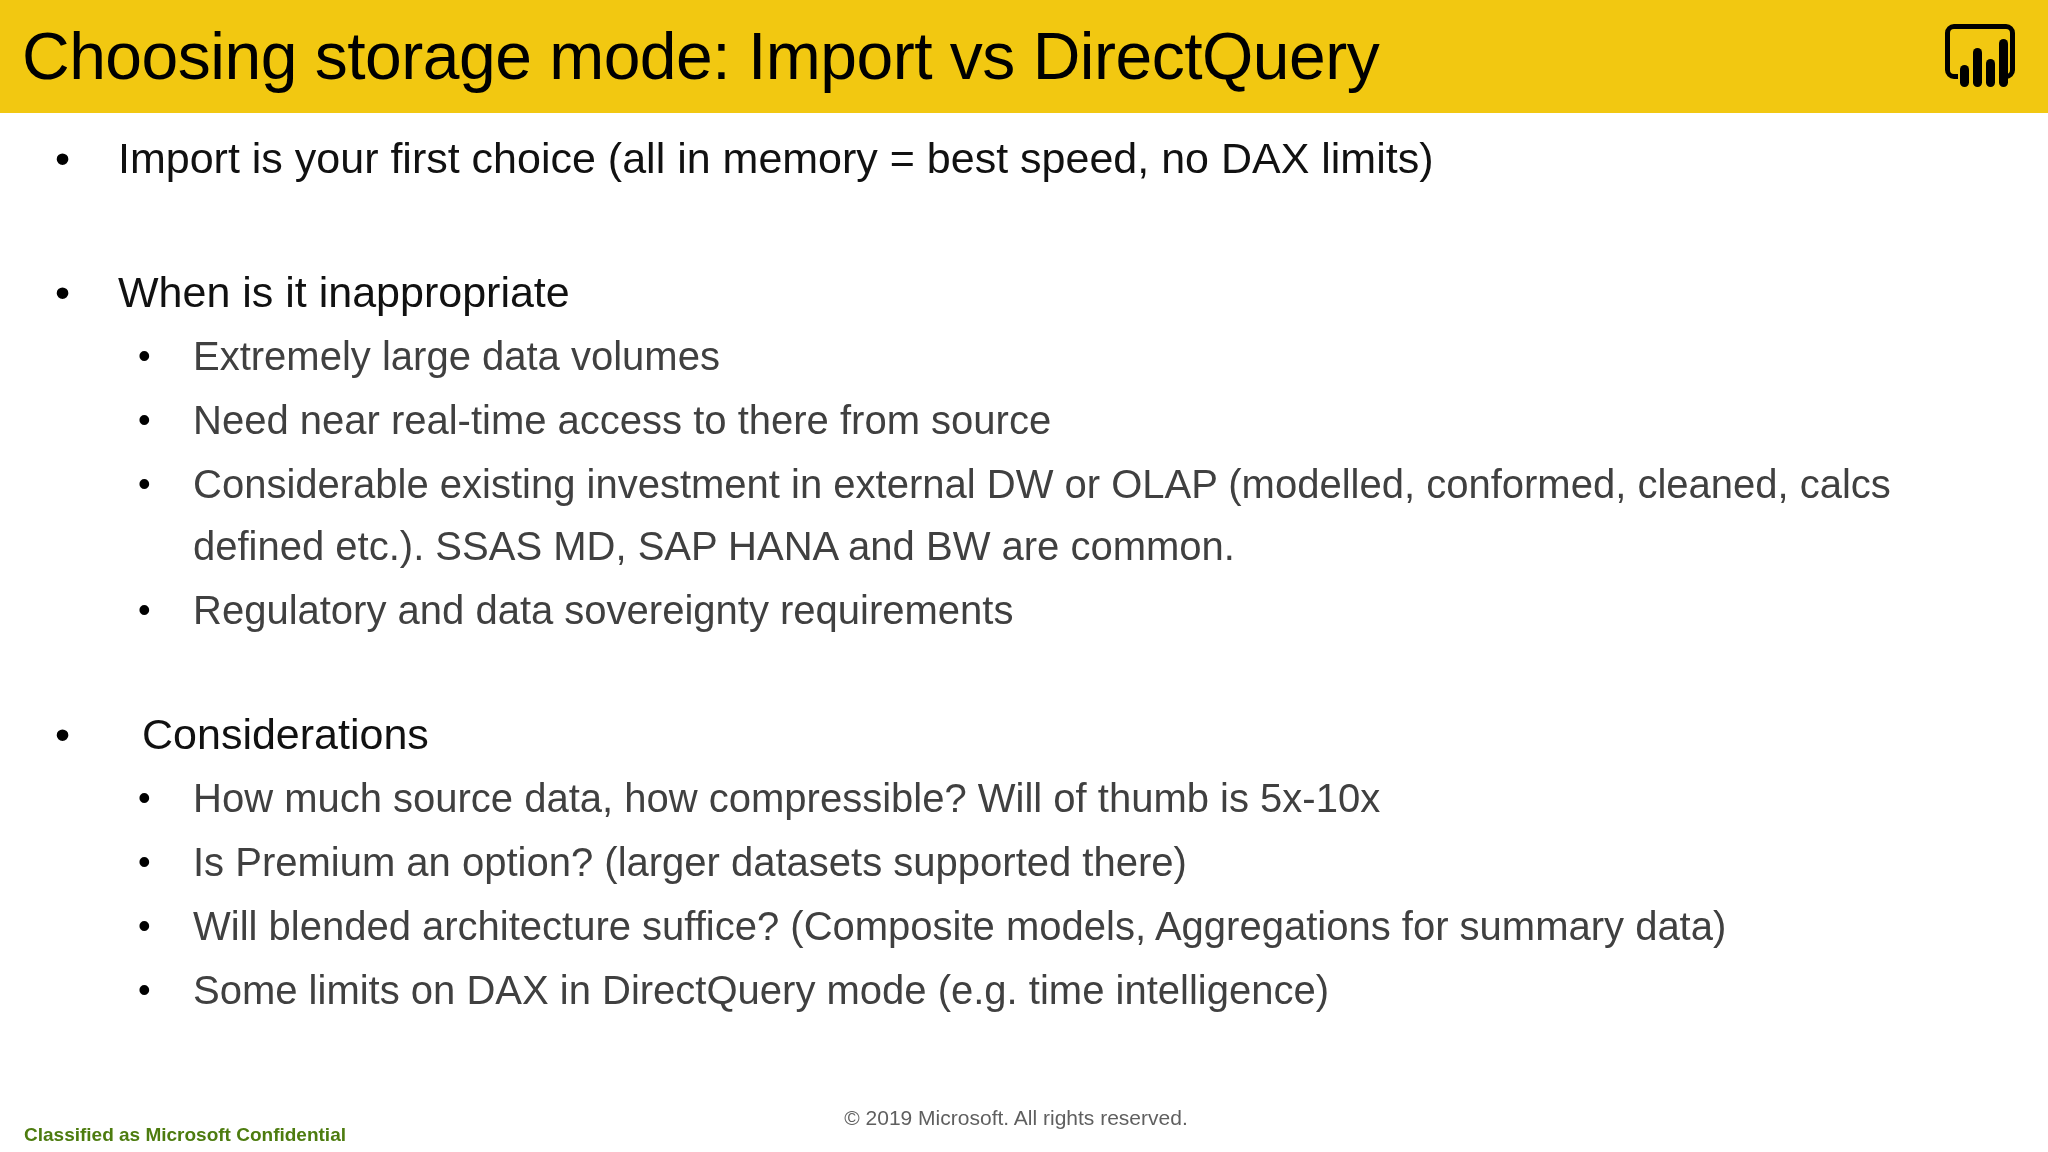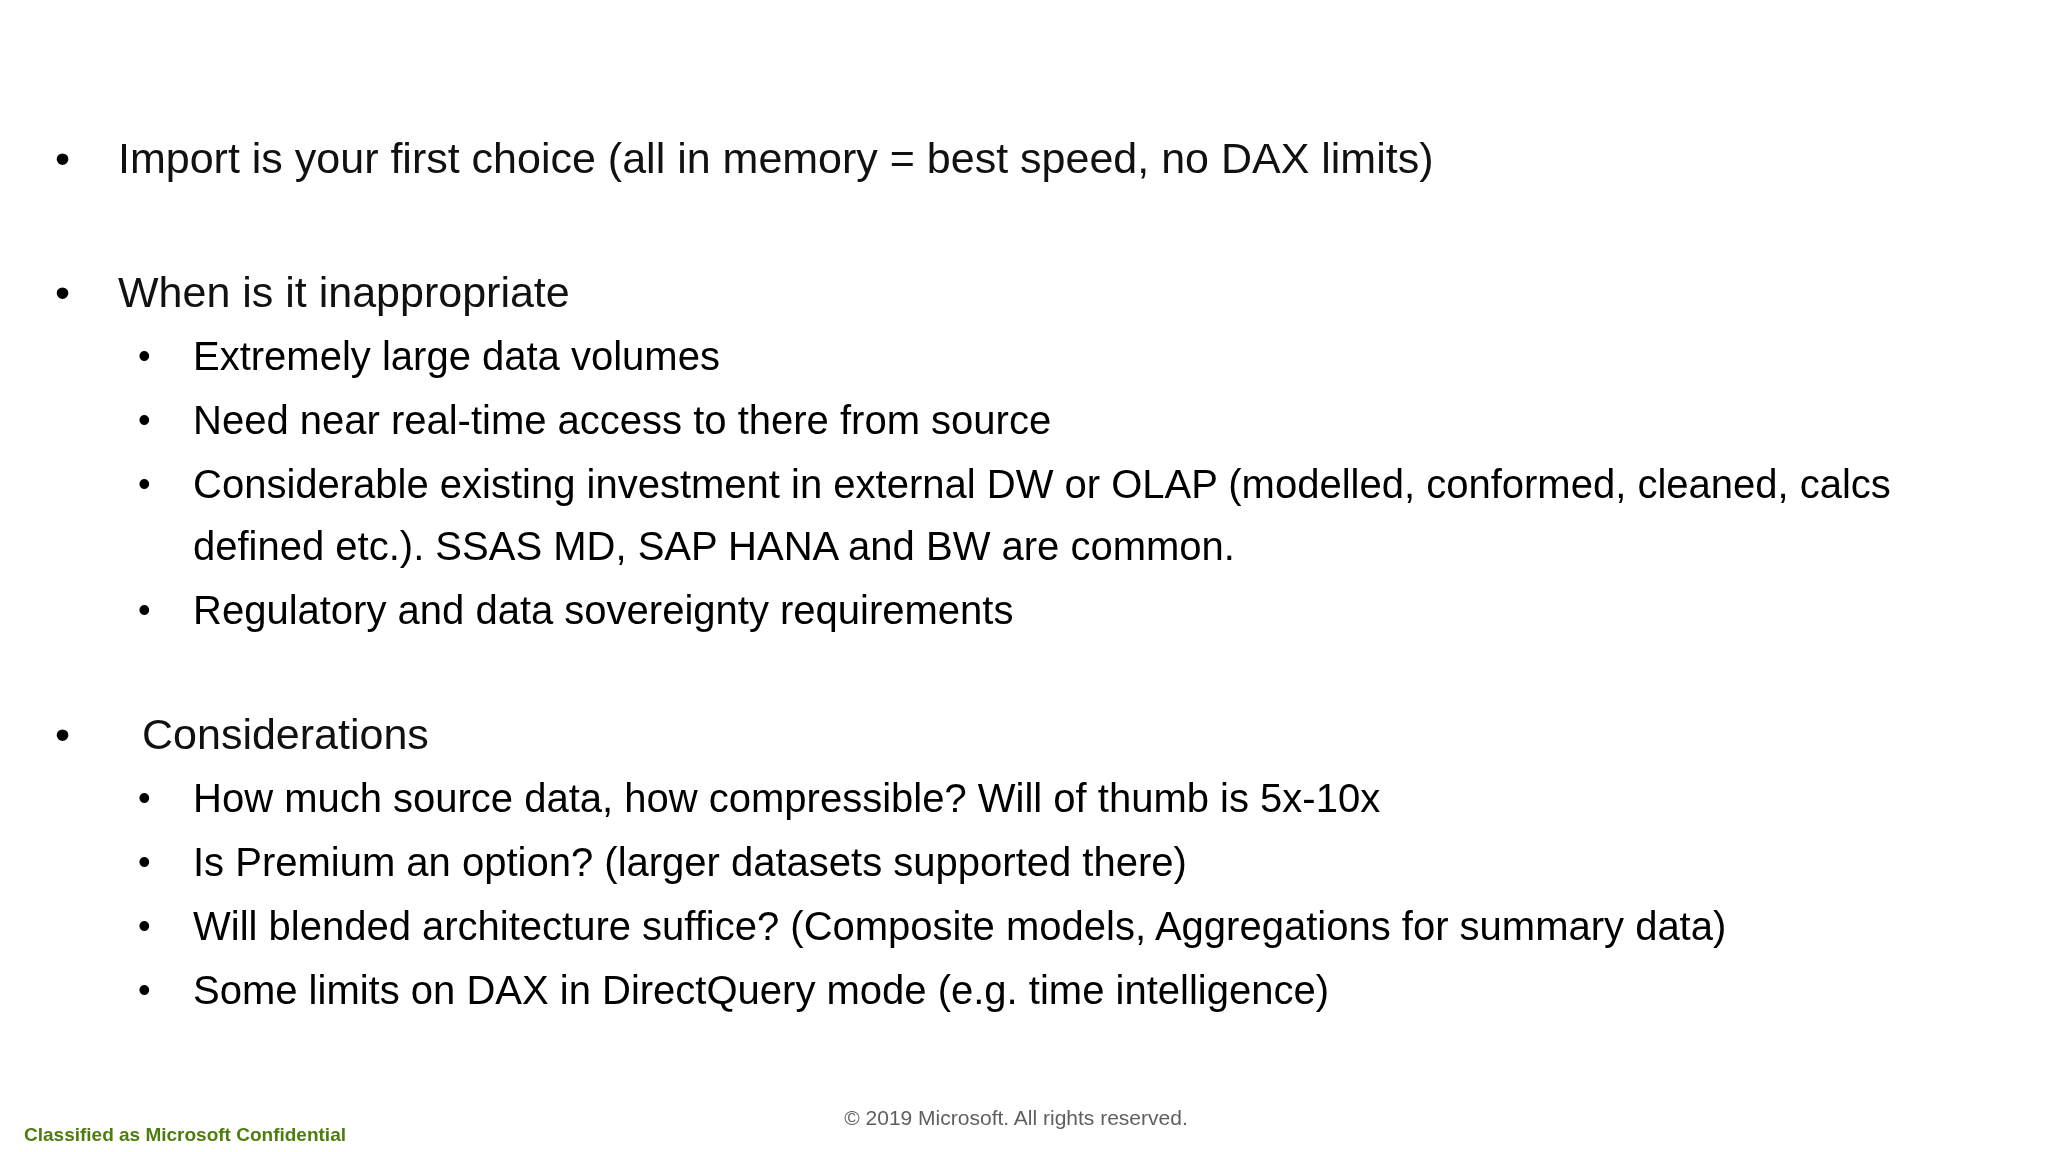--- a/index.html
+++ b/index.html
@@ -100,21 +100,21 @@
     width: 55px;
     font-size: 36px;
     line-height: 62px;
     color: #000;
     text-align: left;
   }
   .lvl2 .txt {
     flex: 1 1 auto;
     font-size: 40px;
     line-height: 62px;
-    color: #000000;
+    color: #404040;
     font-weight: 400;
     padding-right: 90px;
   }
 
   .spacer-lg { height: 58px; }
   .spacer-md { height: 48px; }
 
   
   .footer-left {
     position: absolute;
@@ -133,20 +133,30 @@
     font-size: 21px;
     color: #5f5f5f;
     font-weight: 400;
   }
 </style>
 </head>
 <body>
 
 <div class="slide">
 
+  <div class="title-banner">
+    <div class="title-text">Choosing storage mode: Import vs DirectQuery</div>
+    <svg class="brand-icon" viewBox="0 0 80 76" xmlns="http://www.w3.org/2000/svg">
+      <path d="M14 5 H66 A9 9 0 0 1 75 14 V51 A9 9 0 0 1 66 60 H62 V55 H66 A4 4 0 0 0 70 51 V14 A4 4 0 0 0 66 10 H14 A4 4 0 0 0 10 14 V51 A4 4 0 0 0 14 55 H18 V60 H14 A9 9 0 0 1 5 51 V14 A9 9 0 0 1 14 5 Z" fill="#000000"></path>
+      <rect x="20" y="46" width="9" height="22" rx="4.5" fill="#000000"></rect>
+      <rect x="33" y="29" width="9" height="39" rx="4.5" fill="#000000"></rect>
+      <rect x="46" y="40" width="9" height="28" rx="4.5" fill="#000000"></rect>
+      <rect x="59" y="20" width="9" height="48" rx="4.5" fill="#000000"></rect>
+    </svg>
+  </div>
 
   <div class="body-area">
 
     <div class="bullet-row lvl1">
       <span class="marker">•</span>
       <span class="txt">Import is your first choice (all in memory = best speed, no DAX limits)</span>
     </div>
 
     <div class="spacer-lg"></div>
 

